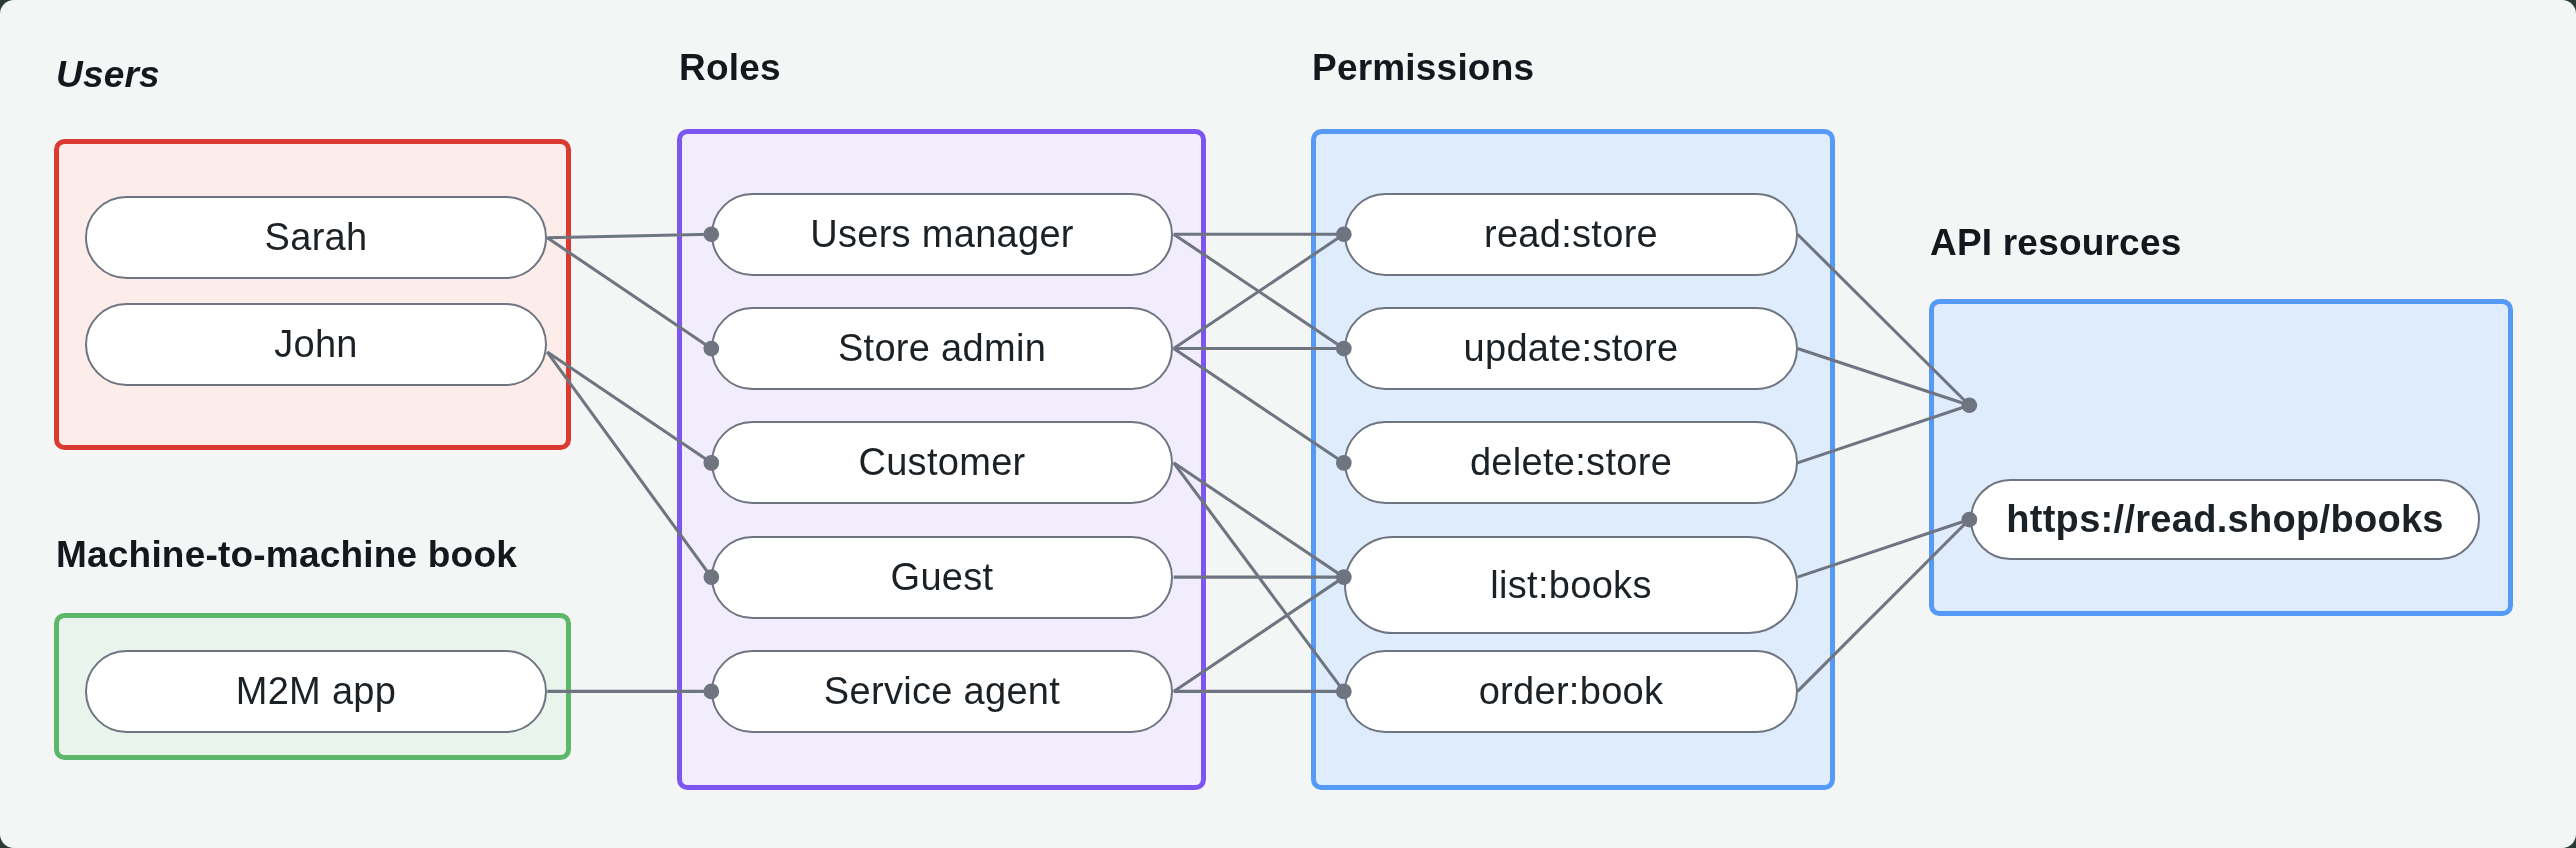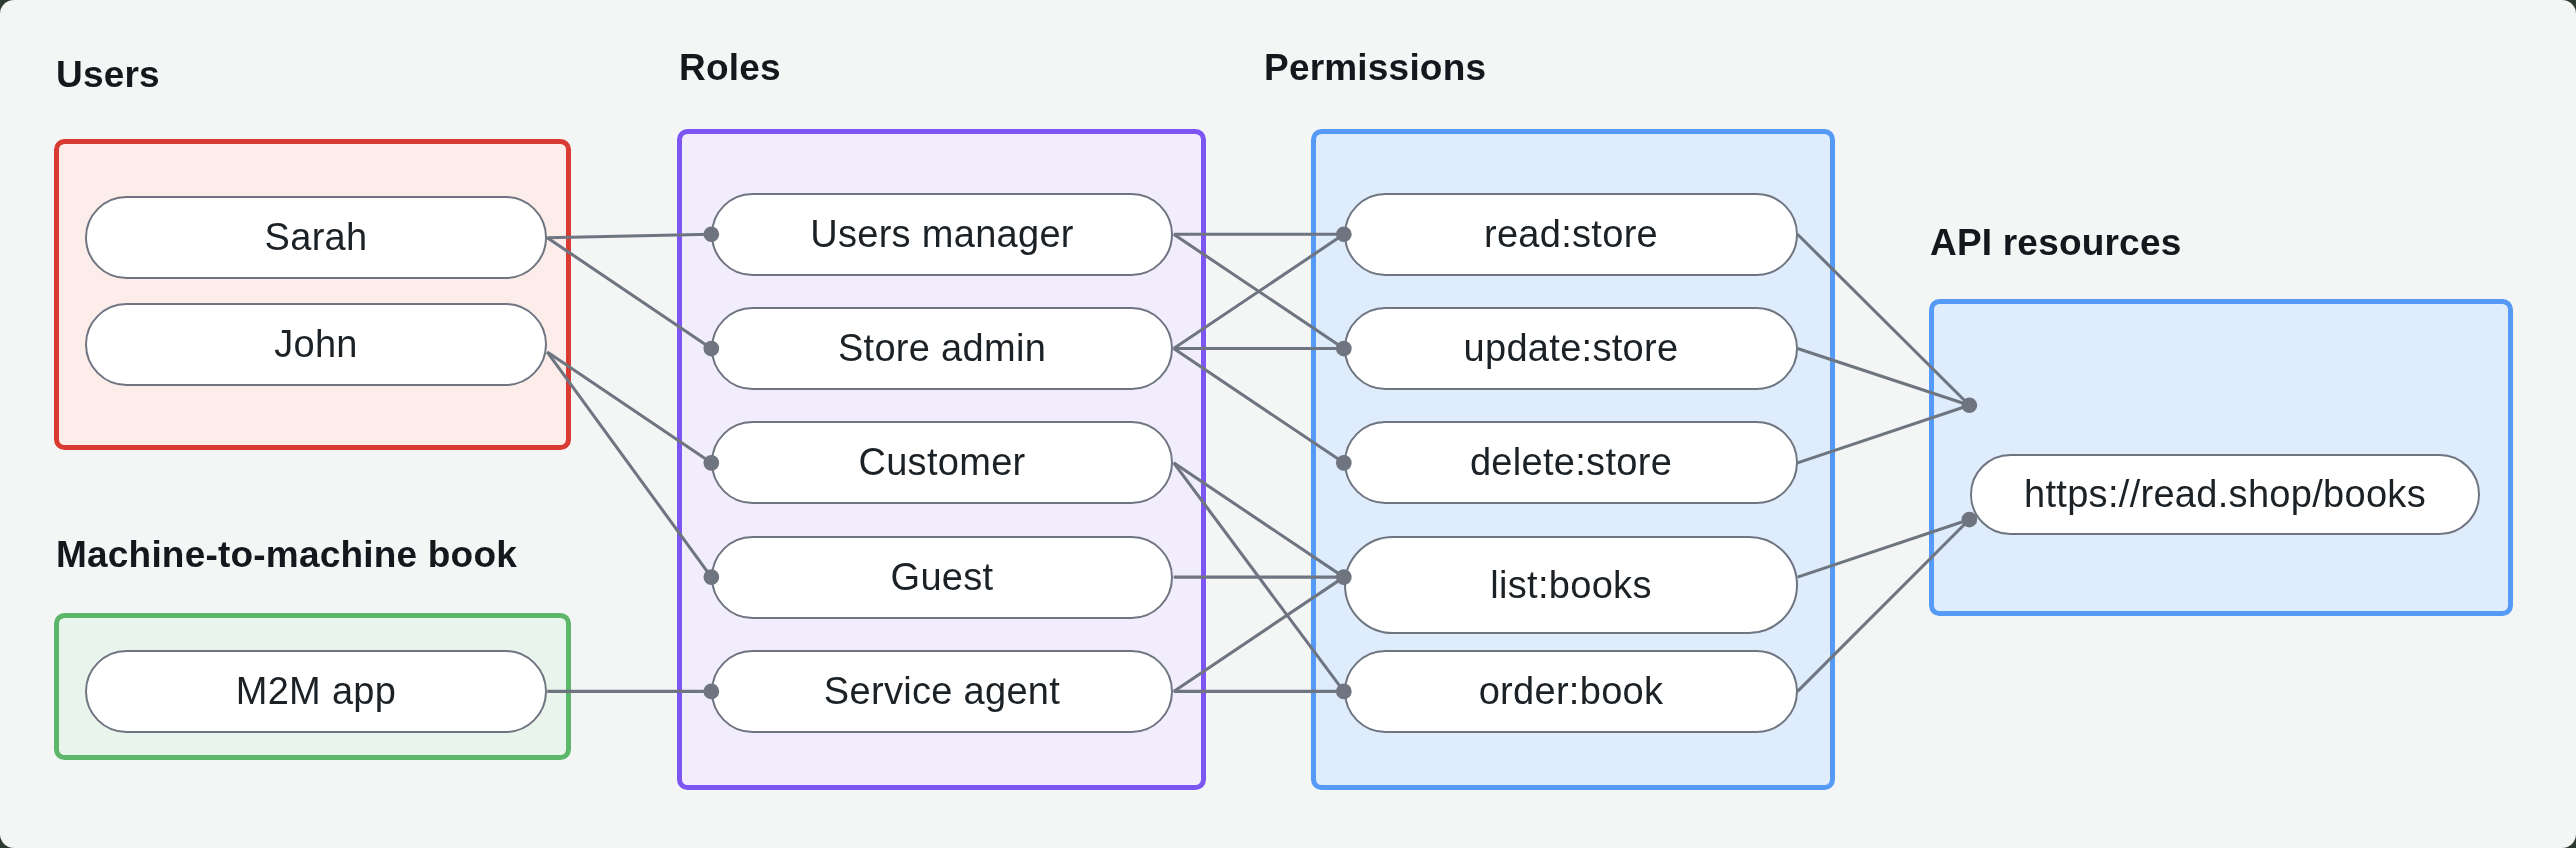--- a/index.html
+++ b/index.html
@@ -54,30 +54,30 @@
     height: 848px;
     z-index: 3;
     pointer-events: none;
   }
 </style>
 </head>
 <body>
 
 <div id="canvas">
 
-  <div class="glabel" id="lbl-users" style="left: 56px; top: 54px;">Users</div>
+  <div class="glabel" id="lbl-users" style="left: 56px; top: 54px; font-style: italic;">Users</div>
   <div class="gbox" id="box-users" style="left: 54px; top: 139px; width: 517px; height: 311px; border-color: rgb(217, 58, 49); background: rgb(252, 237, 235);"></div>
 
   <div class="glabel" id="lbl-m2m" style="left: 56px; top: 534px;">Machine-to-machine book</div>
   <div class="gbox" id="box-m2m" style="left: 54px; top: 613px; width: 517px; height: 147px; border-color: rgb(93, 183, 106); background: rgb(233, 245, 236);"></div>
 
   <div class="glabel" id="lbl-roles" style="left: 679px; top: 47px;">Roles</div>
   <div class="gbox" id="box-roles" style="left: 677px; top: 129px; width: 529px; height: 661px; border-color: rgb(124, 85, 242); background: rgb(242, 237, 253);"></div>
 
-  <div class="glabel" id="lbl-permissions" style="left: 1264px; top: 47px;">Permissions</div>
+  <div class="glabel" id="lbl-permissions" style="left: 1312px; top: 47px;">Permissions</div>
   <div class="gbox" id="box-permissions" style="left: 1311px; top: 129px; width: 524px; height: 661px; border-color: rgb(85, 154, 246); background: rgb(223, 236, 252);"></div>
 
   <div class="glabel" id="lbl-api" style="left: 1930px; top: 222px;">API resources</div>
   <div class="gbox" id="box-api" style="left: 1929px; top: 299px; width: 584px; height: 317px; border-color: rgb(85, 154, 246); background: rgb(223, 236, 252);"></div>
 
   <svg id="edges" viewBox="0 0 2952 972">
       <line x1="627" y1="272.5" x2="815" y2="268.5" stroke="#6e7580" stroke-width="3.5"></line>
       <line x1="627" y1="272.5" x2="815" y2="399.5" stroke="#6e7580" stroke-width="3.5"></line>
       <line x1="627" y1="403.5" x2="815" y2="530.5" stroke="#6e7580" stroke-width="3.5"></line>
       <line x1="627" y1="403.5" x2="815" y2="661.5" stroke="#6e7580" stroke-width="3.5"></line>
@@ -116,15 +116,15 @@
     <div class="pill" style="left: 711px; top: 193px; width: 462px; height: 83px; background: rgb(255, 255, 255); border-color: rgb(110, 117, 128);">Users manager</div>
     <div class="pill" style="left: 711px; top: 307px; width: 462px; height: 83px; background: rgb(255, 255, 255); border-color: rgb(110, 117, 128);">Store admin</div>
     <div class="pill" style="left: 711px; top: 421px; width: 462px; height: 83px; background: rgb(255, 255, 255); border-color: rgb(110, 117, 128);">Customer</div>
     <div class="pill" style="left: 711px; top: 536px; width: 462px; height: 83px; background: rgb(255, 255, 255); border-color: rgb(110, 117, 128);">Guest</div>
     <div class="pill" style="left: 1344px; top: 193px; width: 454px; height: 83px; background: rgb(255, 255, 255); border-color: rgb(110, 117, 128);">read:store</div>
     <div class="pill" style="left: 711px; top: 650px; width: 462px; height: 83px; background: rgb(255, 255, 255); border-color: rgb(110, 117, 128);">Service agent</div>
     <div class="pill" style="left: 1344px; top: 307px; width: 454px; height: 83px; background: rgb(255, 255, 255); border-color: rgb(110, 117, 128);">update:store</div>
     <div class="pill" style="left: 1344px; top: 421px; width: 454px; height: 83px; background: rgb(255, 255, 255); border-color: rgb(110, 117, 128);">delete:store</div>
     <div class="pill" style="left: 1344px; top: 536px; width: 454px; height: 98px; background: rgb(255, 255, 255); border-color: rgb(110, 117, 128);">list:books</div>
     <div class="pill" style="left: 1344px; top: 650px; width: 454px; height: 83px; background: rgb(255, 255, 255); border-color: rgb(110, 117, 128);">order:book</div>
-    <div class="pill" style="left: 1970px; top: 454px; width: 510px; height: 81px; background: rgb(255, 255, 255); border-color: rgb(110, 117, 128);">https://read.shop/books</div>
+    <div class="pill" style="left: 1970px; top: 479px; width: 510px; height: 81px; background: rgb(255, 255, 255); border-color: rgb(110, 117, 128); font-weight: bold;">https://read.shop/books</div>
   </div>
 
 
 </body></html>

